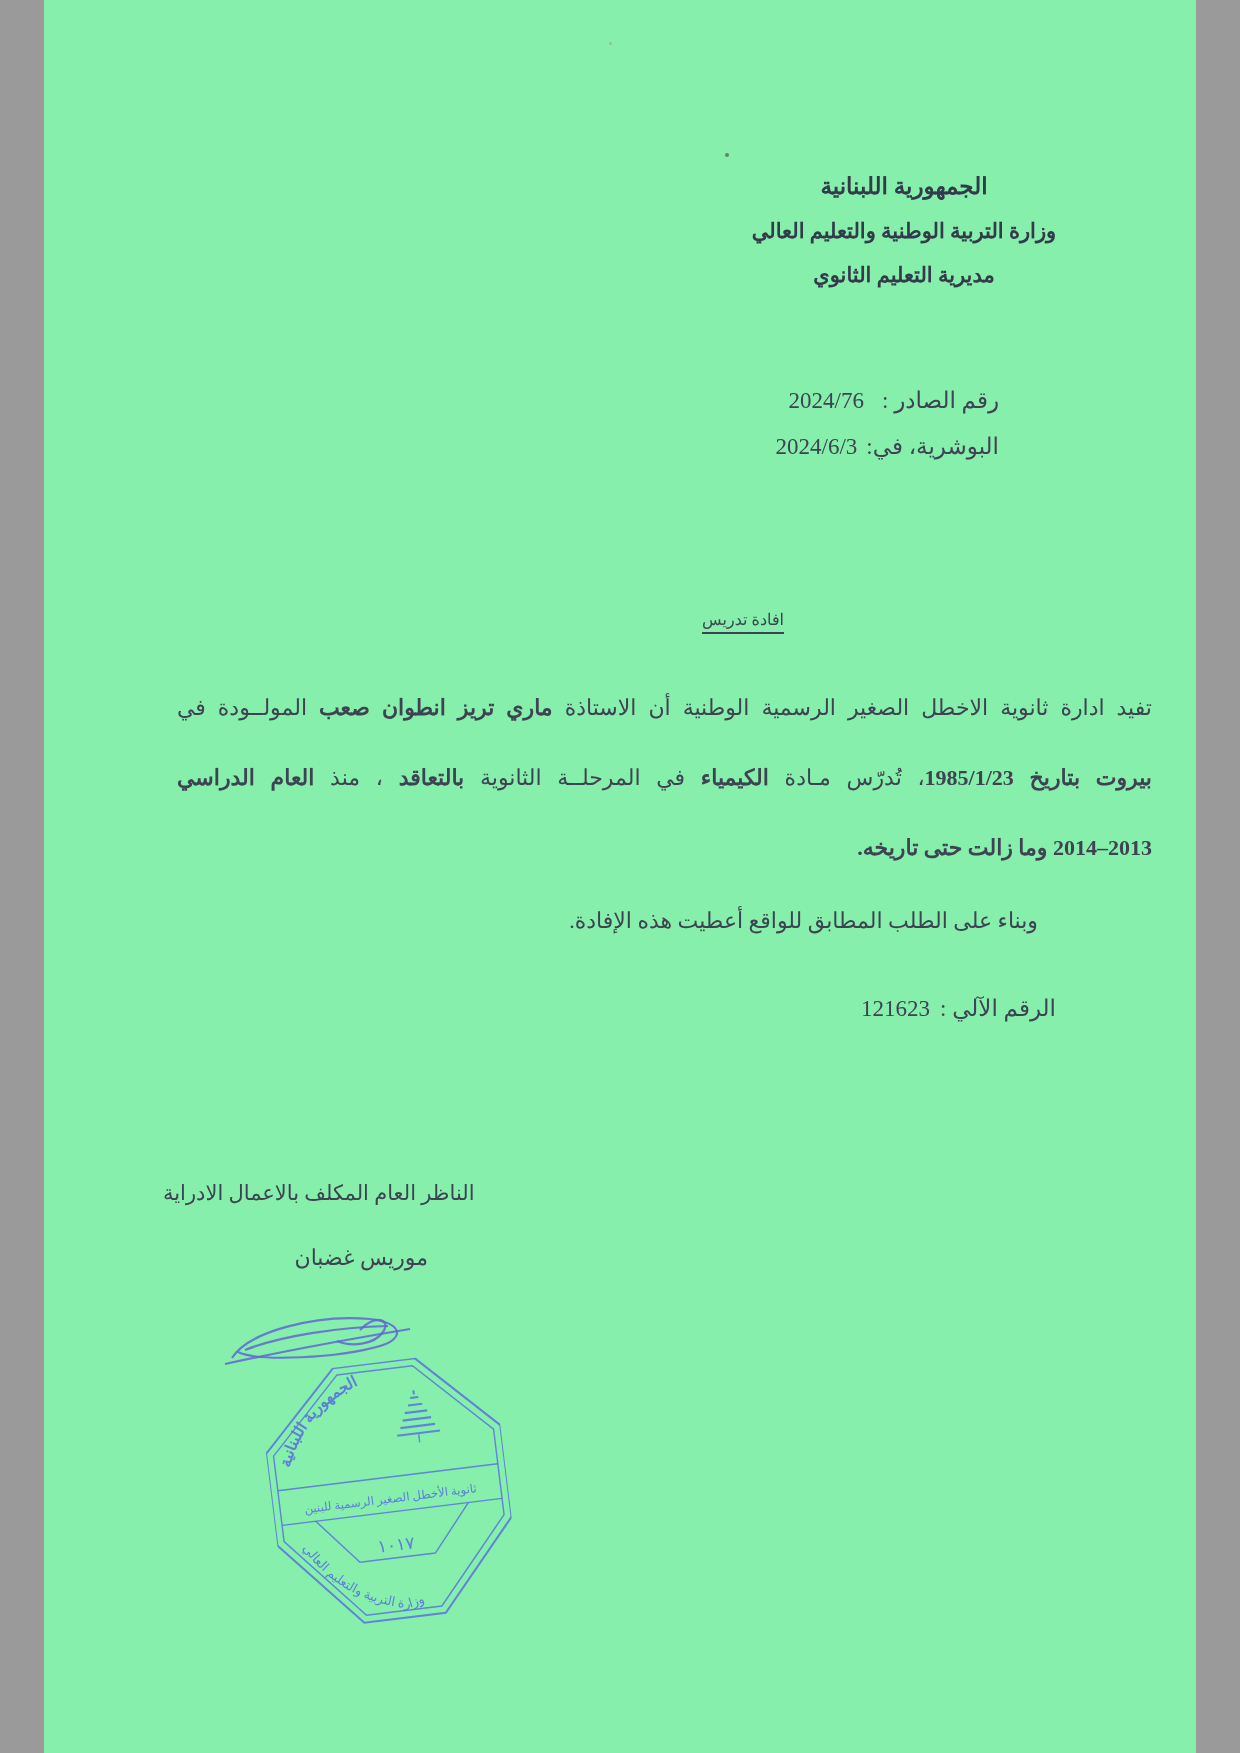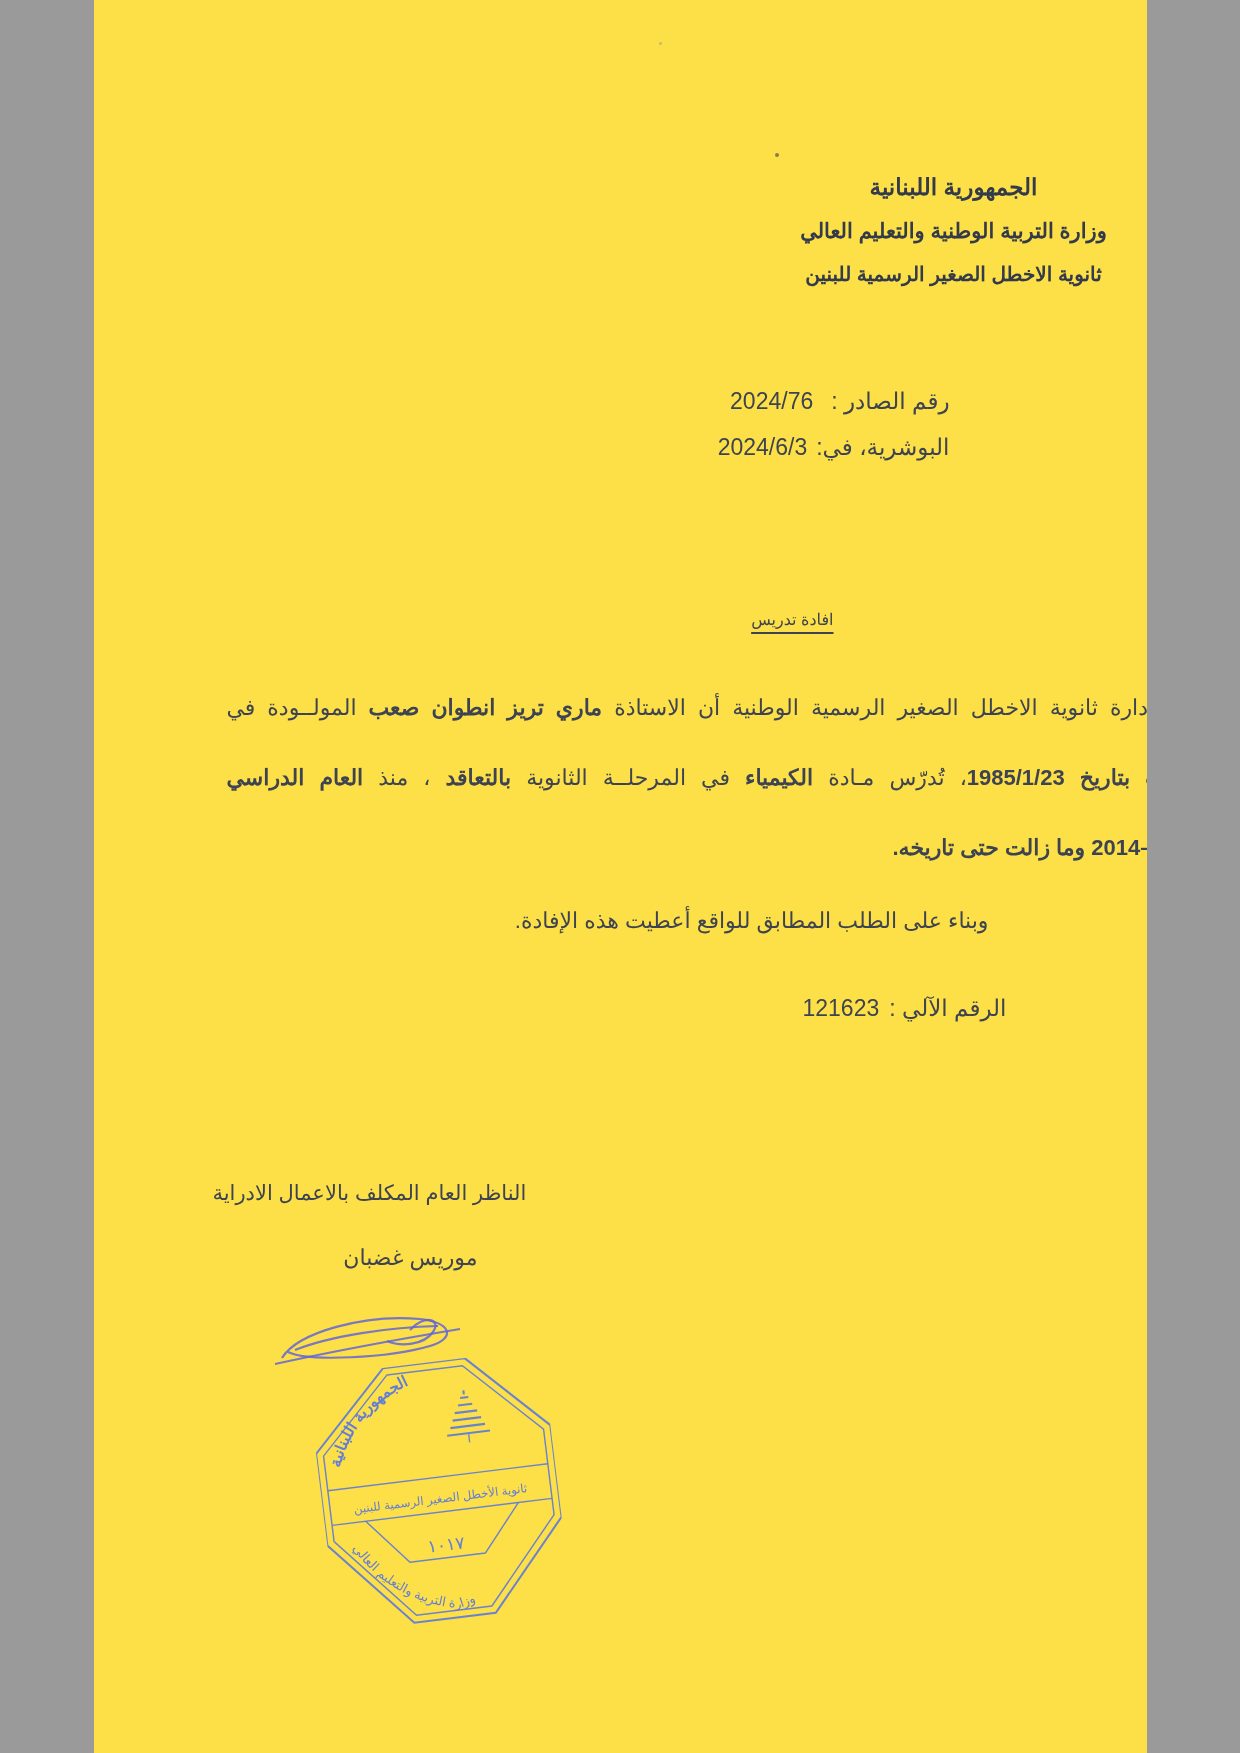--- a/index.html
+++ b/index.html
@@ -1,17 +1,17 @@
 <!DOCTYPE html>
 <html><head>
 <meta charset="utf-8">
 <style>
   html,body{margin:0;padding:0;background:#9a9a9a;}
-  .page{position:relative;width:1053px;height:1753px;margin:0 auto;background:#fde047;
-        font-family:Liberation Sans, sans-serif;color:#3d4350;overflow:hidden;}
+  .page{position:relative;width:1152px;height:1753px;margin:0 auto;background:#86efac;
+        font-family:Liberation Serif, serif;color:#3d4350;overflow:hidden;}
   .abs{position:absolute;}
 
   .letterhead{top:166px;left:620px;width:480px;text-align:center;direction:rtl;
               font-weight:bold;color:#333a49;}
   .lh1{font-size:23px;line-height:42px;letter-spacing:1px;}
   .lh2{font-size:21px;line-height:46px;}
   .lh3{font-size:21px;line-height:43px;}
   .lh4{font-size:20px;line-height:41px;}
 
   .refblock{top:378px;right:197px;direction:rtl;text-align:right;font-size:23px;line-height:46px;}
@@ -53,21 +53,21 @@
 <body>
 
 <div class="page">
 
   <div class="abs speck2"></div>
   <div class="abs speck1"></div>
 
   <div class="abs letterhead">
     <div class="lh1">الجمهورية اللبنانية</div>
     <div class="lh2">وزارة التربية الوطنية والتعليم العالي</div>
-    <div class="lh4">ثانوية الاخطل الصغير الرسمية للبنين</div>
+    <div class="lh3">مديرية التعليم الثانوي</div>
   </div>
 
   <div class="abs refblock">
     <div>
       <span>رقم الصادر :</span><span class="v1">2024/76</span>
     </div>
     <div>
       <span>البوشرية، في:</span><span class="v2">2024/6/3</span>
     </div>
   </div>

